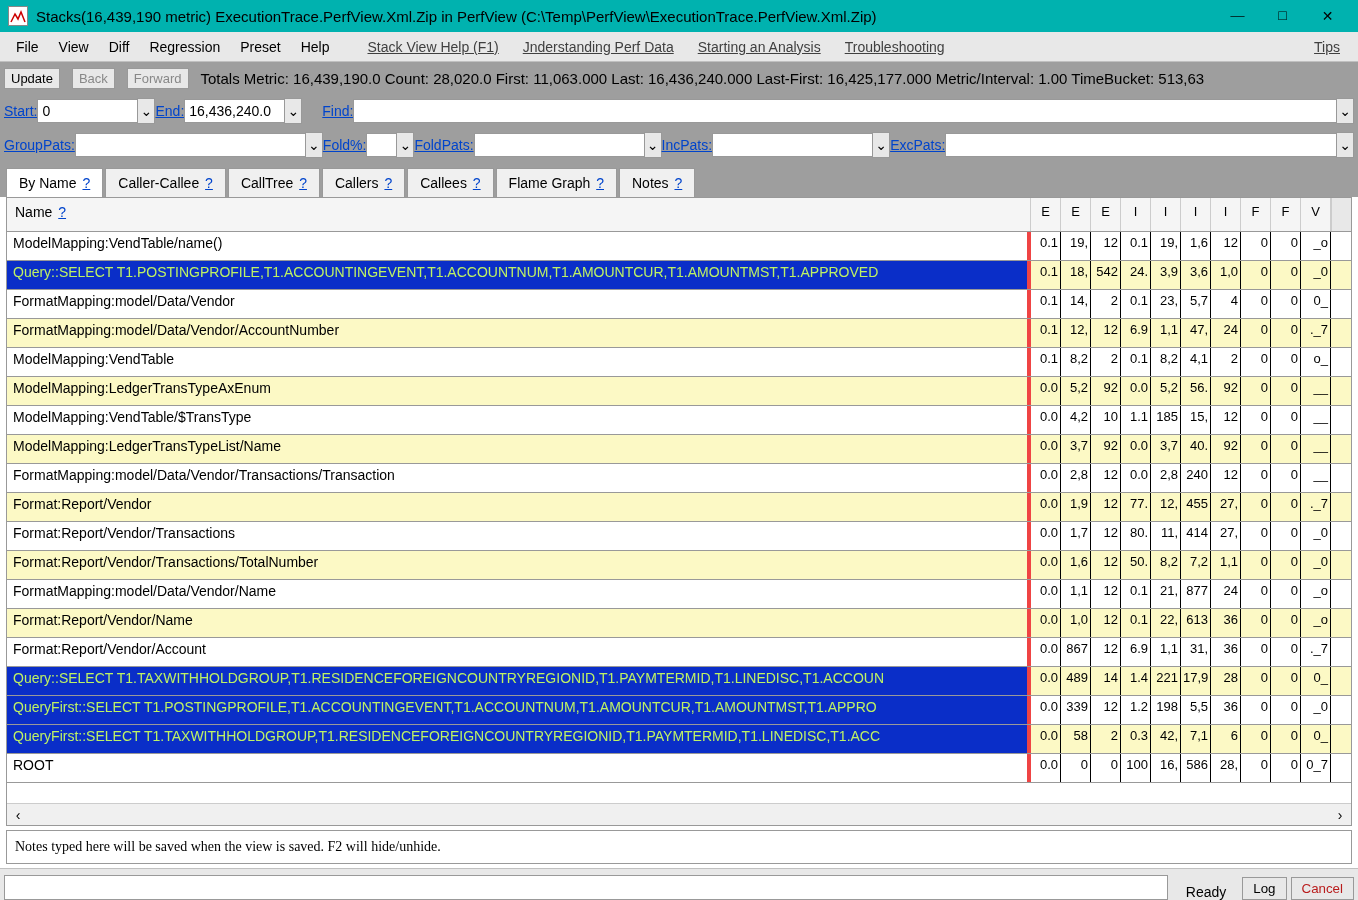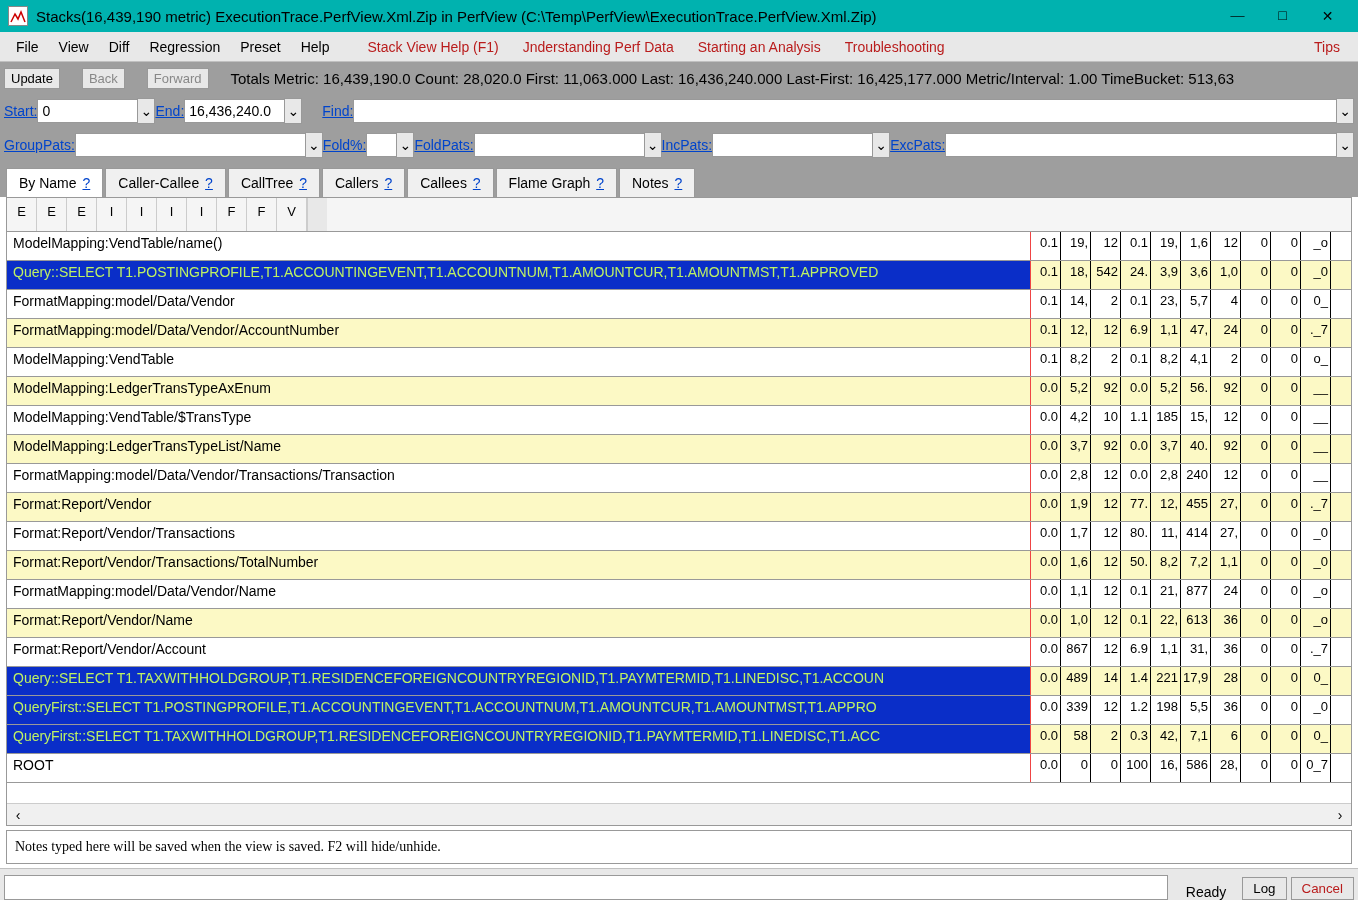--- a/index.html
+++ b/index.html
@@ -8,25 +8,25 @@
 
 .titlebar { background: #00b2af; height: 32px; display: flex; align-items: center; padding: 0 8px; color: #000; }
 .titlebar .app-icon { width: 20px; height: 20px; margin-right: 8px; background: #fff; border: 1px solid #888; display: flex; align-items: center; justify-content: center; }
 .titlebar .app-icon svg { width: 16px; height: 16px; }
 .titlebar .title-text { flex: 1; font-size: 15px; }
 .titlebar .win-btn { width: 45px; height: 30px; display: flex; align-items: center; justify-content: center; font-family: "Segoe UI Symbol"; }
 
 
 .menubar { background: #e8e8e8; height: 30px; display: flex; align-items: center; padding: 0 6px; border-bottom: 1px solid #c0c0c0; }
 .menubar .menu-item { padding: 4px 10px; cursor: pointer; }
-.menubar .menu-link { color: #b91c1c; padding: 4px 12px; cursor: pointer; }
+.menubar .menu-link { color: #404040; text-decoration: underline; padding: 4px 12px; cursor: pointer; }
 .menubar .spacer { width: 16px; }
 
 
-.toolbar1 { background: #9e9e9e; height: 32px; display: flex; align-items: center; padding: 0 4px; gap: 22px; color: #000; }
+.toolbar1 { background: #9e9e9e; height: 32px; display: flex; align-items: center; padding: 0 4px; gap: 12px; color: #000; }
 .toolbar1 button { font-size: 13px; padding: 2px 6px; background: #e8e8e8; border: 1px solid #999; cursor: pointer; }
 .toolbar1 button[disabled] { color: #888; }
 .toolbar1 .totals { font-size: 15px; white-space: nowrap; }
 
 .toolbar2, .toolbar3 { background: #9e9e9e; height: 34px; display: flex; align-items: center; padding: 0 4px; }
 .toolbar2 .label, .toolbar3 .label { color: #0044cc; text-decoration: underline; cursor: pointer; }
 .toolbar2 input, .toolbar3 input { border: 1px solid #999; padding: 3px 4px; font-size: 14px; background: #fff; }
 .combo { display: flex; align-items: center; }
 .combo input { border-right: none; }
 .combo .caret { width: 18px; height: 26px; border: 1px solid #999; background: #e8e8e8; display: flex; align-items: center; justify-content: center; cursor: pointer; }
@@ -40,21 +40,21 @@
 
 .table-container { flex: 1; background: #fff; border: 1px solid #999; margin: 0 6px 4px 6px; display: flex; flex-direction: column; overflow: hidden; }
 .table-header { display: flex; background: #f5f5f5; border-bottom: 1px solid #999; height: 34px; }
 .col-name { flex: 1; padding: 6px 8px; border-right: 1px solid #ccc; }
 .col-name .help { color: #0044cc; text-decoration: underline; margin-left: 2px; }
 .col-small { width: 30px; padding: 6px 2px; border-right: 1px solid #ccc; text-align: center; overflow: hidden; font-size: 13px; }
 .col-scroll { width: 20px; background: #e8e8e8; border-left: 1px solid #ccc; }
 
 .table-body { flex: 1; overflow: auto; }
 .row { display: flex; height: 29px; border-bottom: 1px solid #999; }
-.row .cell-name { flex: 1; padding: 3px 6px; border-right: 1px solid #ef4444; overflow: hidden; white-space: nowrap; }
+.row .cell-name { flex: 1; padding: 3px 6px; border-right: 4px solid #ef4444; overflow: hidden; white-space: nowrap; }
 .row .cell-small { width: 30px; padding: 3px 2px; border-right: 1px solid #000; text-align: right; overflow: hidden; font-size: 13px; white-space: nowrap; }
 .row.alt { background: #fcf9c5; }
 .row .cell-name.highlighted { background: #0a2ec8; color: #bef264; }
 
 .hscroll { height: 22px; background: #f0f0f0; border-top: 1px solid #ccc; display: flex; align-items: center; }
 .hscroll .arrow { width: 22px; text-align: center; cursor: pointer; }
 
 
 .notes { margin: 0 6px 4px 6px; border: 1px solid #999; padding: 8px; font-family: Liberation Serif, serif; background: #fff; min-height: 26px; }
 
@@ -156,20 +156,21 @@
   <div class="tab"><span>Caller-Callee</span> <span class="help">?</span></div>
   <div class="tab"><span>CallTree</span> <span class="help">?</span></div>
   <div class="tab"><span>Callers</span> <span class="help">?</span></div>
   <div class="tab"><span>Callees</span> <span class="help">?</span></div>
   <div class="tab"><span>Flame Graph</span> <span class="help">?</span></div>
   <div class="tab"><span>Notes</span> <span class="help">?</span></div>
 </div>
 
 <div class="table-container">
   <div class="table-header">
+    <div class="col-name"><span>Name</span> <span class="help" style="color:#0044cc;text-decoration:underline">?</span></div>
     <div class="col-small">E</div>
     <div class="col-small">E</div>
     <div class="col-small">E</div>
     <div class="col-small">I</div>
     <div class="col-small">I</div>
     <div class="col-small">I</div>
     <div class="col-small">I</div>
     <div class="col-small">F</div>
     <div class="col-small">F</div>
     <div class="col-small">V</div>

